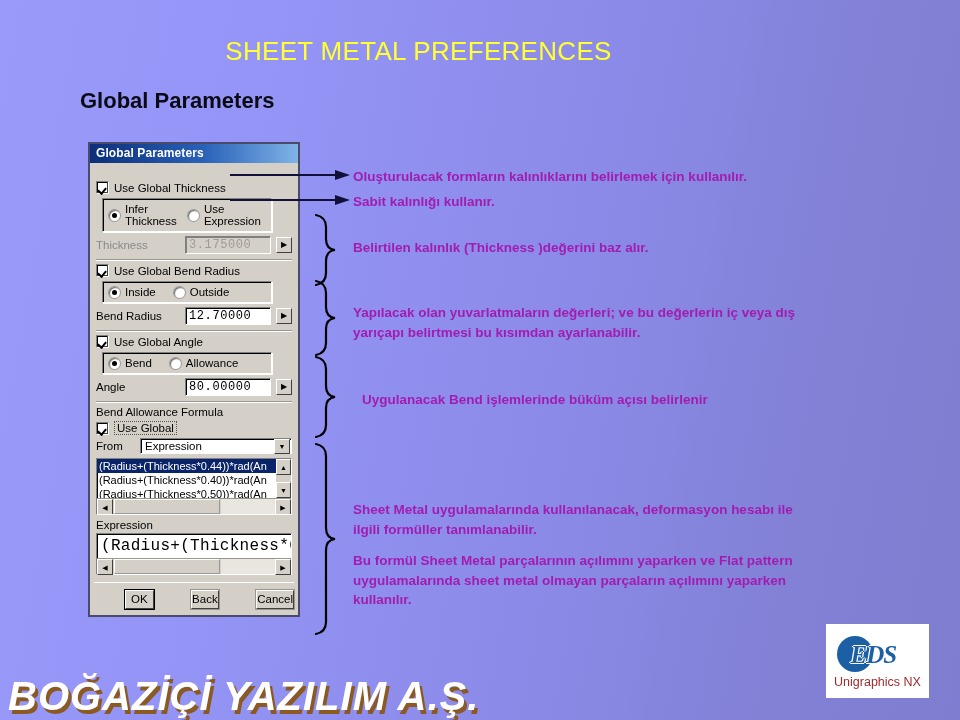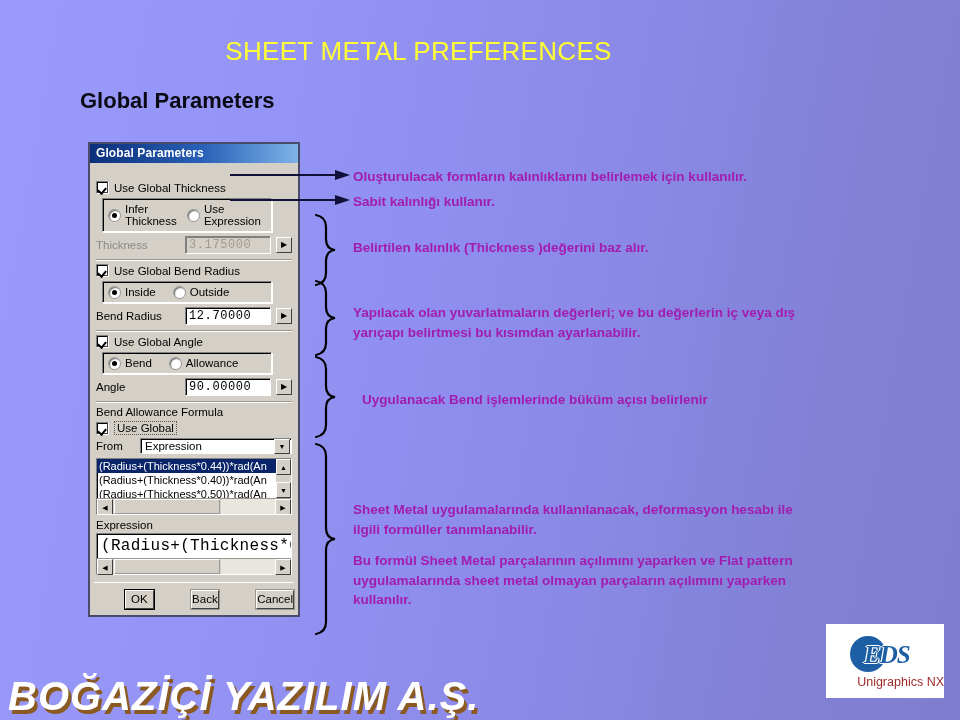--- a/index.html
+++ b/index.html
@@ -164,23 +164,23 @@
   .ann{
     position:absolute;color:#a21caf;font-weight:bold;
     font-size:13.5px;line-height:1.45;
   }
 
   
   .connectors{position:absolute;left:0;top:0;width:960px;height:720px;pointer-events:none;}
 
   
   .logo{
-    position:absolute;left:826px;top:624px;width:118px;height:74px;
+    position:absolute;left:826px;top:624px;width:103px;height:74px;
     background:#fff;display:flex;flex-direction:column;
-    align-items:flex-end;justify-content:center;
+    align-items:center;justify-content:center;
   }
   .logo-mark{position:relative;width:106px;height:40px;}
   .logo-circle{
     position:absolute;left:12px;top:2px;width:36px;height:36px;border-radius:50%;
     background:#1d5fa5;
   }
   .logo-eds{
     position:absolute;left:26px;top:7px;
     font-family:"Liberation Serif", serif;font-style:italic;font-weight:bold;
     font-size:25px;color:#1d5fa5;letter-spacing:-1px;
@@ -270,21 +270,21 @@
         <span class="rd-label">Bend</span>
       </div>
       <div class="radio">
         <span class="rd"></span>
         <span class="rd-label">Allowance</span>
       </div>
     </div>
 
     <div class="fieldrow">
       <span class="lbl">Angle</span>
-      <span class="inp">90.00000</span>
+      <span class="inp">80.00000</span>
       <span class="spin">▶</span>
     </div>
     <div class="sep"></div>
 
     <div class="plain-label">Bend Allowance Formula</div>
 
     <div class="row">
       <span class="cb checked"></span>
       <span class="cb-label dotted">Use Global</span>
     </div>

